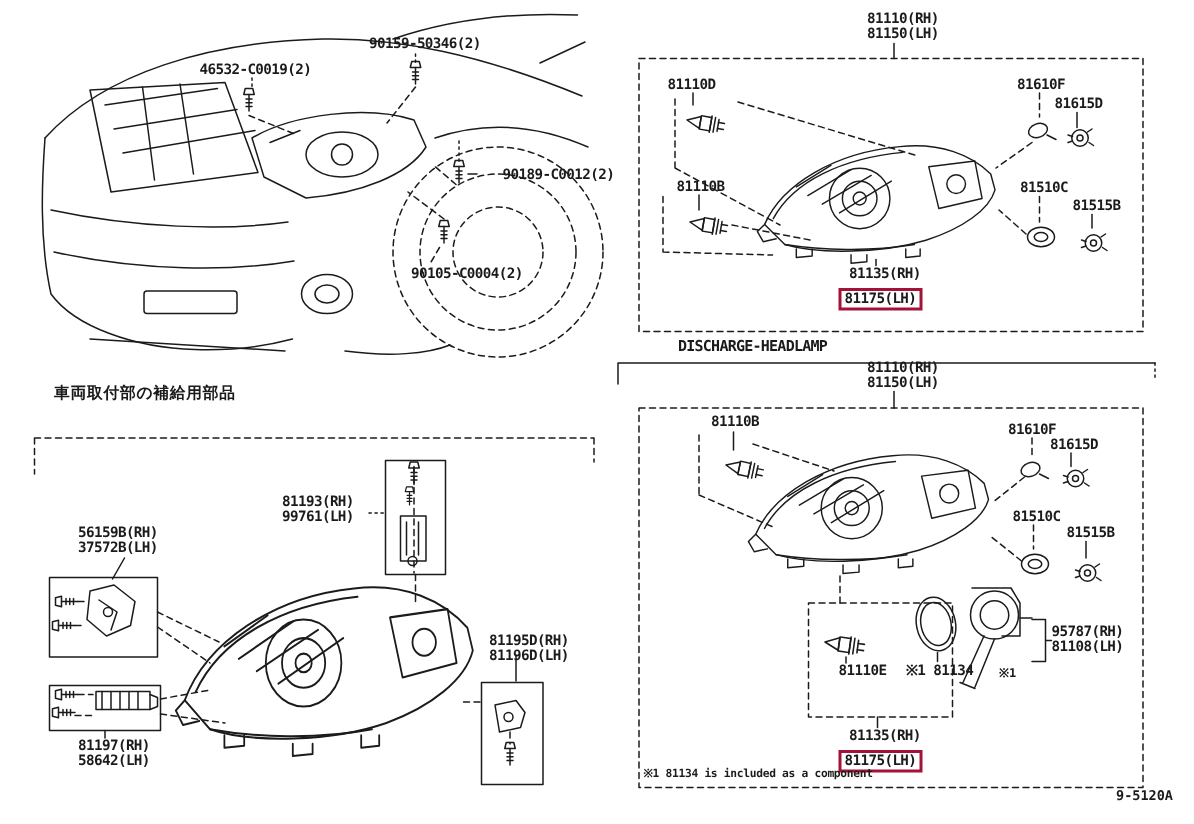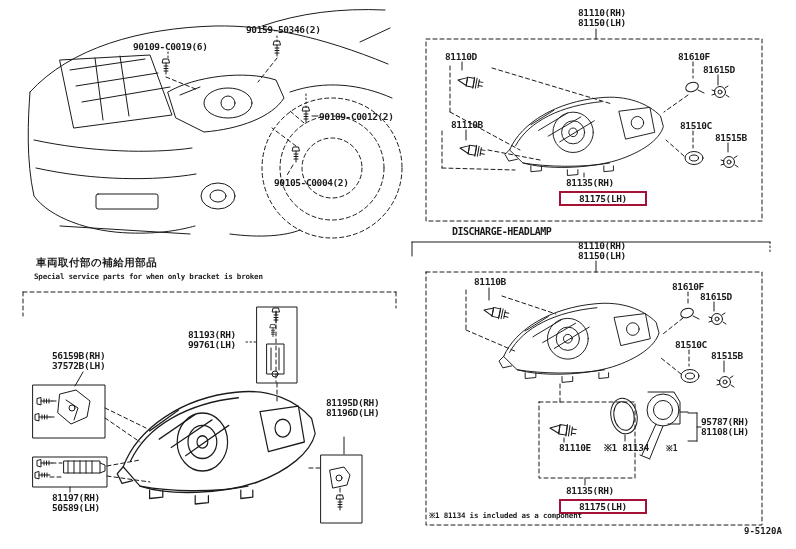--- a/index.html
+++ b/index.html
@@ -18,21 +18,21 @@
              color:var(--ink); letter-spacing:-0.5px; white-space:nowrap;padding-left:44px; }
   .jp { position:absolute; font:bold 10.5px/12px "DejaVu Sans", sans-serif;
         color:var(--ink); letter-spacing:0.5px; white-space:nowrap; }
   .en { position:absolute; font:bold 7.5px/9px "DejaVu Sans Mono", monospace;
         color:var(--ink); letter-spacing:-0.2px; white-space:nowrap; }
   .note { position:absolute; font:bold 7.5px/9px "DejaVu Sans Mono", monospace;
           color:var(--ink); letter-spacing:-0.2px; white-space:nowrap; }
   .refmark { position:absolute; font:bold 8px/9px "DejaVu Sans Mono", monospace;
              color:var(--ink); white-space:nowrap; }
   .hlwrap { position:absolute; }
-  .hlbox { display:inline-block; border:2.5px solid var(--hl); padding:0 18px;
+  .hlbox { display:inline-block; border:2.5px solid var(--hl); padding:0 2px;
            font:bold 9.5px/11px "DejaVu Sans Mono", monospace; letter-spacing:-0.4px; color:var(--ink); }
   .code { position:absolute; font:bold 9px/10px "DejaVu Sans Mono", monospace; color:var(--ink); }
 </style>
 </head>
 <body>
 
 <div id="stage">
 
   <svg class="art" width="796" height="549" viewBox="0 0 796 549">
     <defs>
@@ -247,23 +247,23 @@
         <path d="M330,470 l14,-3 l6,8 l-3,10 l-14,3 z"></path>
           <circle cx="339" cy="478" r="3"></circle>
         <use href="#bolt" transform="translate(340,498)"></use>
         <path class="dash" d="M340,488 V496"></path>
       </g>
       <path d="M344,437 V454"></path>
       <path class="dash" d="M309,468 H321"></path>
     </g>
   </svg>
 
-  <span class="lbl" style="left:133px; top:42px">90109-C0019(6)</span>
+  <span class="lbl" style="left:133px; top:42px">46532-C0019(2)</span>
   <span class="lbl" style="left:246px; top:25px">90159-50346(2)</span>
-  <span class="lbl" style="left:319px; top:112px">90189-C0012(2)</span>
+  <span class="lbl" style="left:335px; top:112px">90189-C0012(2)</span>
   <span class="lbl" style="left:274px; top:178px">90105-C0004(2)</span>
 
   <div class="lbl" style="left:578px; top:8px">
     <div>81110(RH)</div>
     <div>81150(LH)</div>
   </div>
 
   <span class="lbl" style="left:445px; top:52px">81110D</span>
   <span class="lbl" style="left:678px; top:52px">81610F</span>
   <span class="lbl" style="left:703px; top:65px">81615D</span>
@@ -297,34 +297,33 @@
   </div>
 
   <span class="lbl" style="left:566px; top:486px">81135(RH)</span>
   <div class="hlwrap" style="left:559px; top:495px">
     <span class="hlbox">81175(LH)</span>
   </div>
 
   <span class="note" style="left:429px; top:511px">※1 81134 is included as a component</span>
 
   <span class="jp" style="left:36px; top:256px">車両取付部の補給用部品</span>
-  <span class="en" style="left:34px; top:272px">Special service parts for when only bracket is broken</span>
 
   <div class="lbl" style="left:52px; top:351px">
     <div>56159B(RH)</div>
     <div>37572B(LH)</div>
   </div>
   <div class="lbl" style="left:188px; top:330px">
     <div>81193(RH)</div>
     <div>99761(LH)</div>
   </div>
   <div class="lbl" style="left:52px; top:493px">
     <div>81197(RH)</div>
-    <div>50589(LH)</div>
-  </div>
-  <div class="lbl" style="left:326px; top:398px">
+    <div>58642(LH)</div>
+  </div>
+  <div class="lbl" style="left:326px; top:423px">
     <div>81195D(RH)</div>
     <div>81196D(LH)</div>
   </div>
 
   <span class="code" style="left:744px; top:526px">9-5120A</span>
 
 </div>
 
 </body></html>

